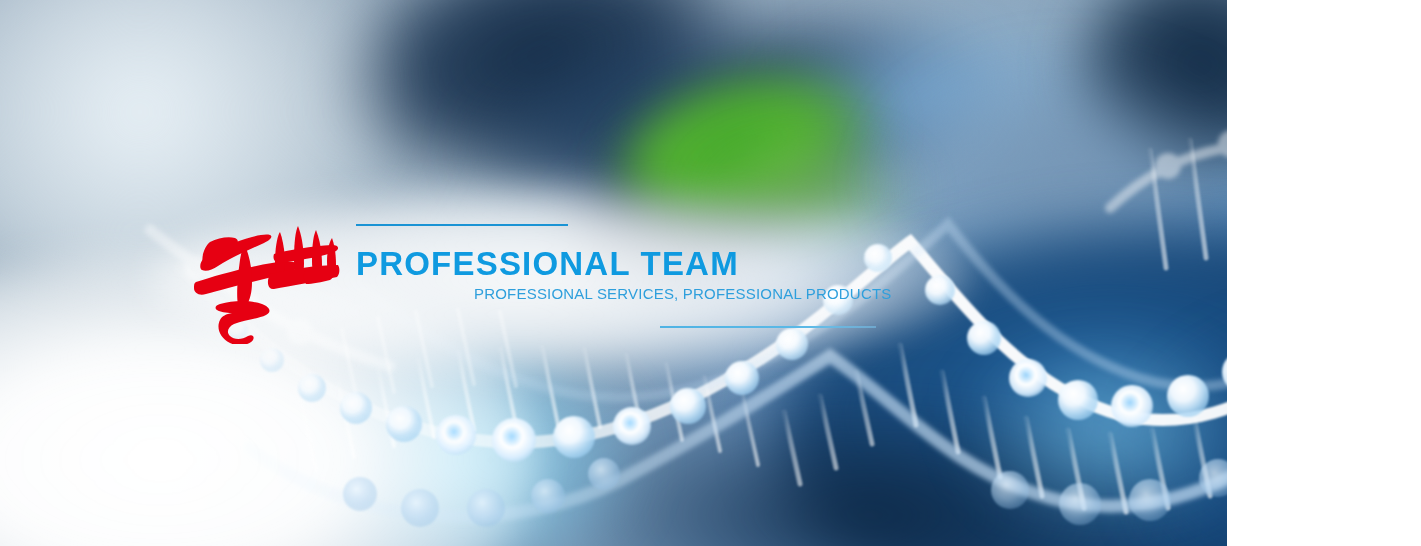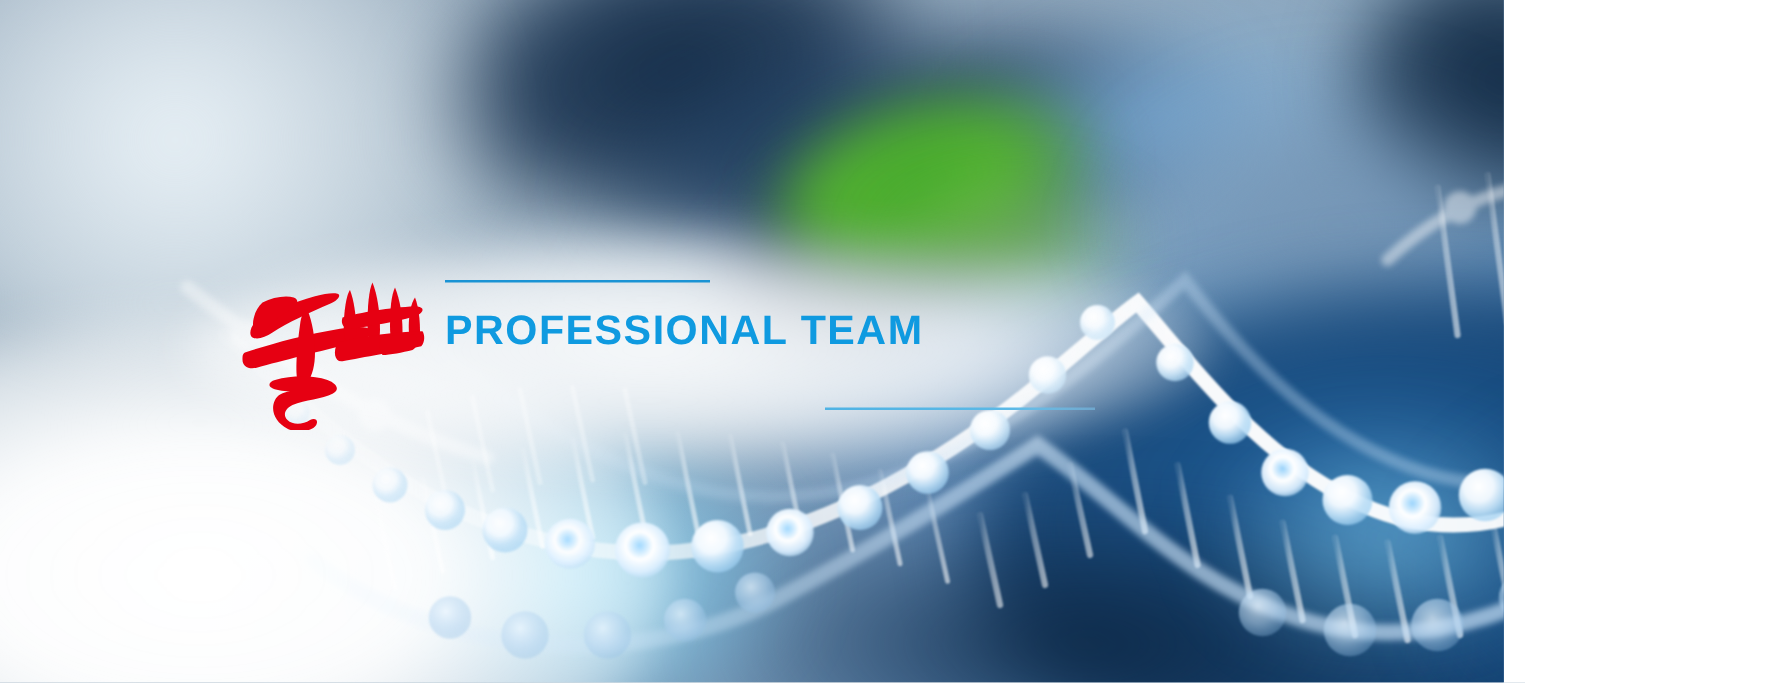--- a/index.html
+++ b/index.html
@@ -3,20 +3,21 @@
 <meta charset="utf-8">
 <style>
   html,body{margin:0;padding:0;background:#fff;}
   body{font-family:"Liberation Sans","DejaVu Sans",sans-serif;}
 
   .banner{
     position:relative;
     width:1203px;height:546px;
     overflow:hidden;
     background:#8fa6b8;
+    padding-left:24px;
   }
 
   
   .bg-base{
     position:absolute;inset:0;
     background:
       linear-gradient(170deg, rgba(150,170,188,.95) 0%, rgba(160,180,196,.8) 28%, rgba(190,208,220,.4) 52%, rgba(255,255,255,0) 70%),
       linear-gradient(100deg,#aebecb 0%,#b7c6d1 14%,#9fb4c6 30%,#7d9ab4 48%,#5f89b4 64%,#3f78ae 78%,#2d6aa6 100%);
   }
   .blob{position:absolute;border-radius:50%;}
@@ -376,17 +377,18 @@
 
         <path d="M116,58 C124,56 136,55 142,56 C145,60 144,66 140,68 C132,70 122,72 116,72
                  C113,68 113,61 116,58 Z"></path>
       </g>
     </svg>
 
     <div class="rule-top"></div>
 
     <div class="headline">PROFESSIONAL TEAM</div>
 
+    <div class="subline">PROFESSIONAL SERVICES, PROFESSIONAL PRODUCTS</div>
 
 
     <div class="rule-bottom"></div>
   </div>
 </div>
 
 </body></html>

